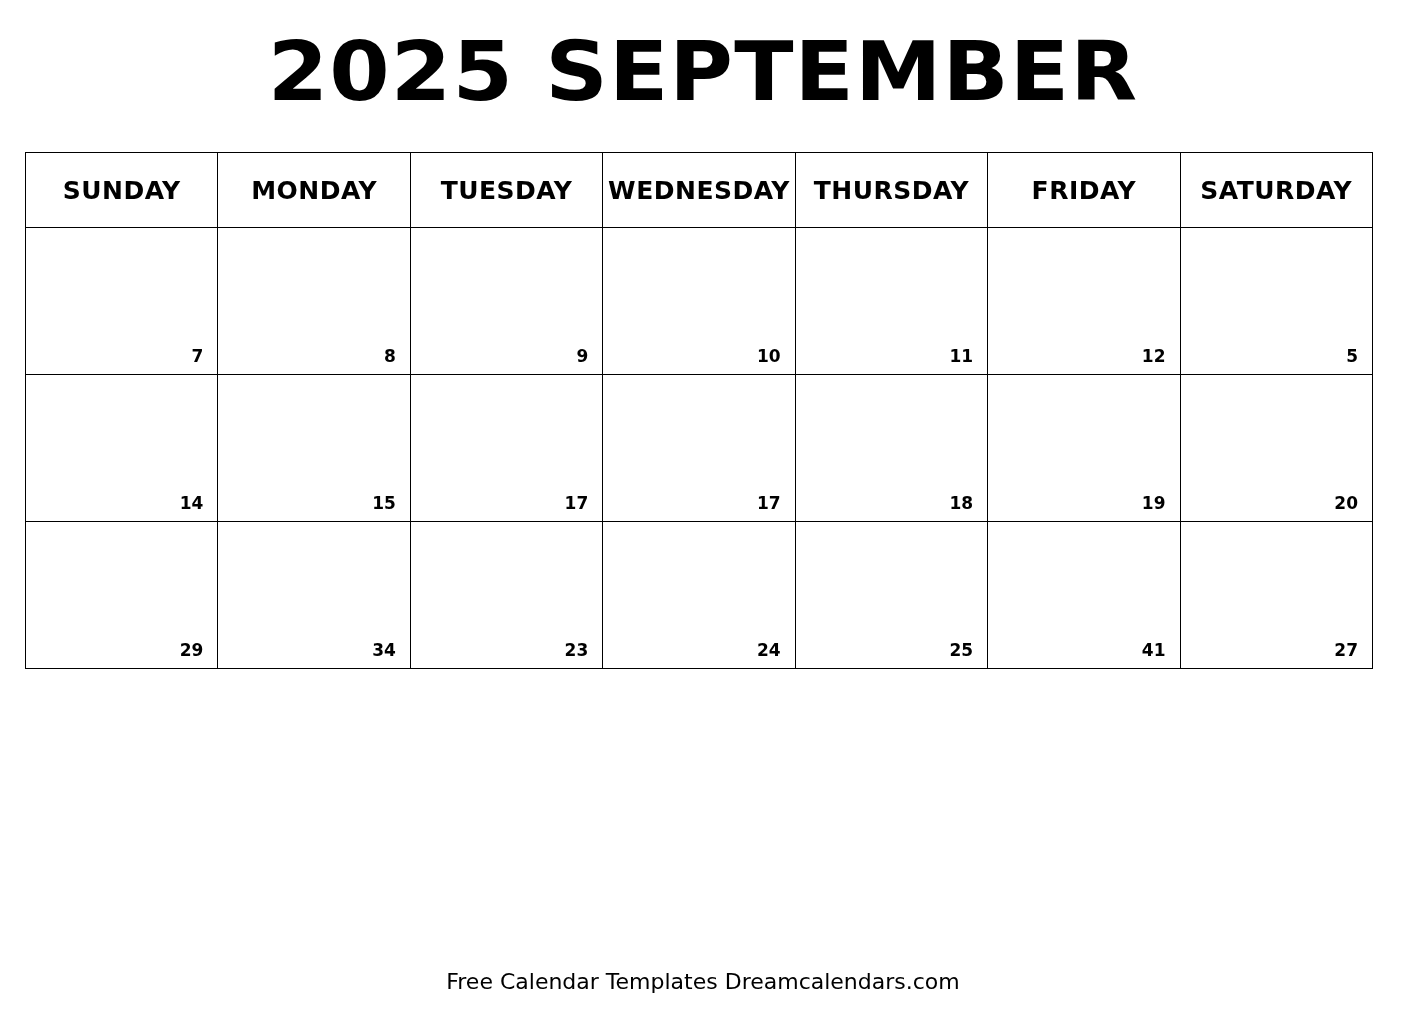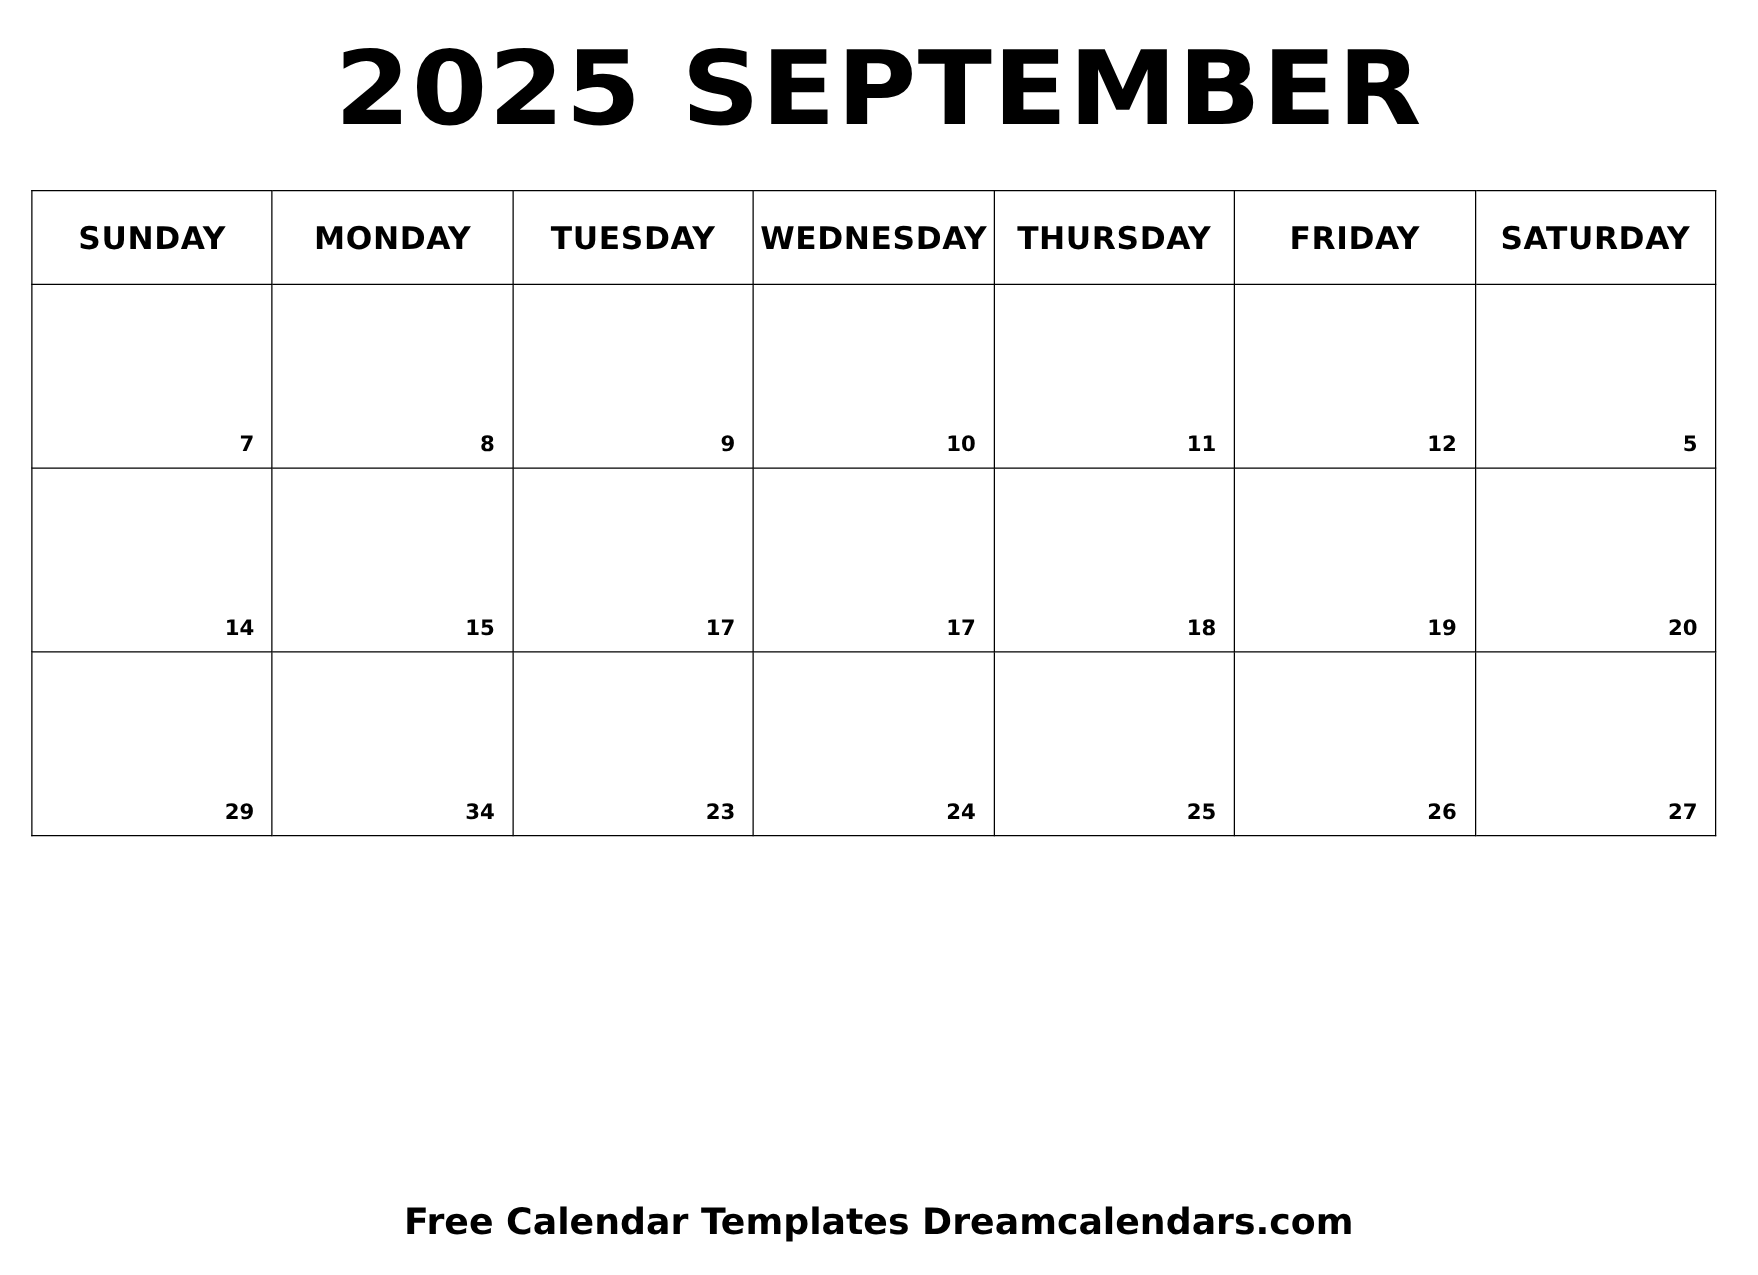--- a/index.html
+++ b/index.html
@@ -67,22 +67,22 @@
     font-size: 17px;
     color: #000000;
   }
   .footer {
     position: absolute;
     left: 0;
     bottom: 26px;
     width: 1406px;
     text-align: center;
     font-family: "DejaVu Sans", sans-serif;
-    font-weight: bold;
-    font-size: 29px;
+    font-weight: normal;
+    font-size: 22px;
     color: #000000;
   }
 </style>
 </head>
 <body>
 
 <div class="page">
 
   <div class="title">2025 SEPTEMBER</div>
 
@@ -116,21 +116,21 @@
         <td>18</td>
         <td>19</td>
         <td>20</td>
       </tr>
       <tr>
         <td>29</td>
         <td>34</td>
         <td>23</td>
         <td>24</td>
         <td>25</td>
-        <td>26</td>
+        <td>41</td>
         <td>27</td>
       </tr>
     </tbody>
   </table>
 
   <div class="footer">Free Calendar Templates Dreamcalendars.com</div>
 
 </div>
 
 </body></html>

